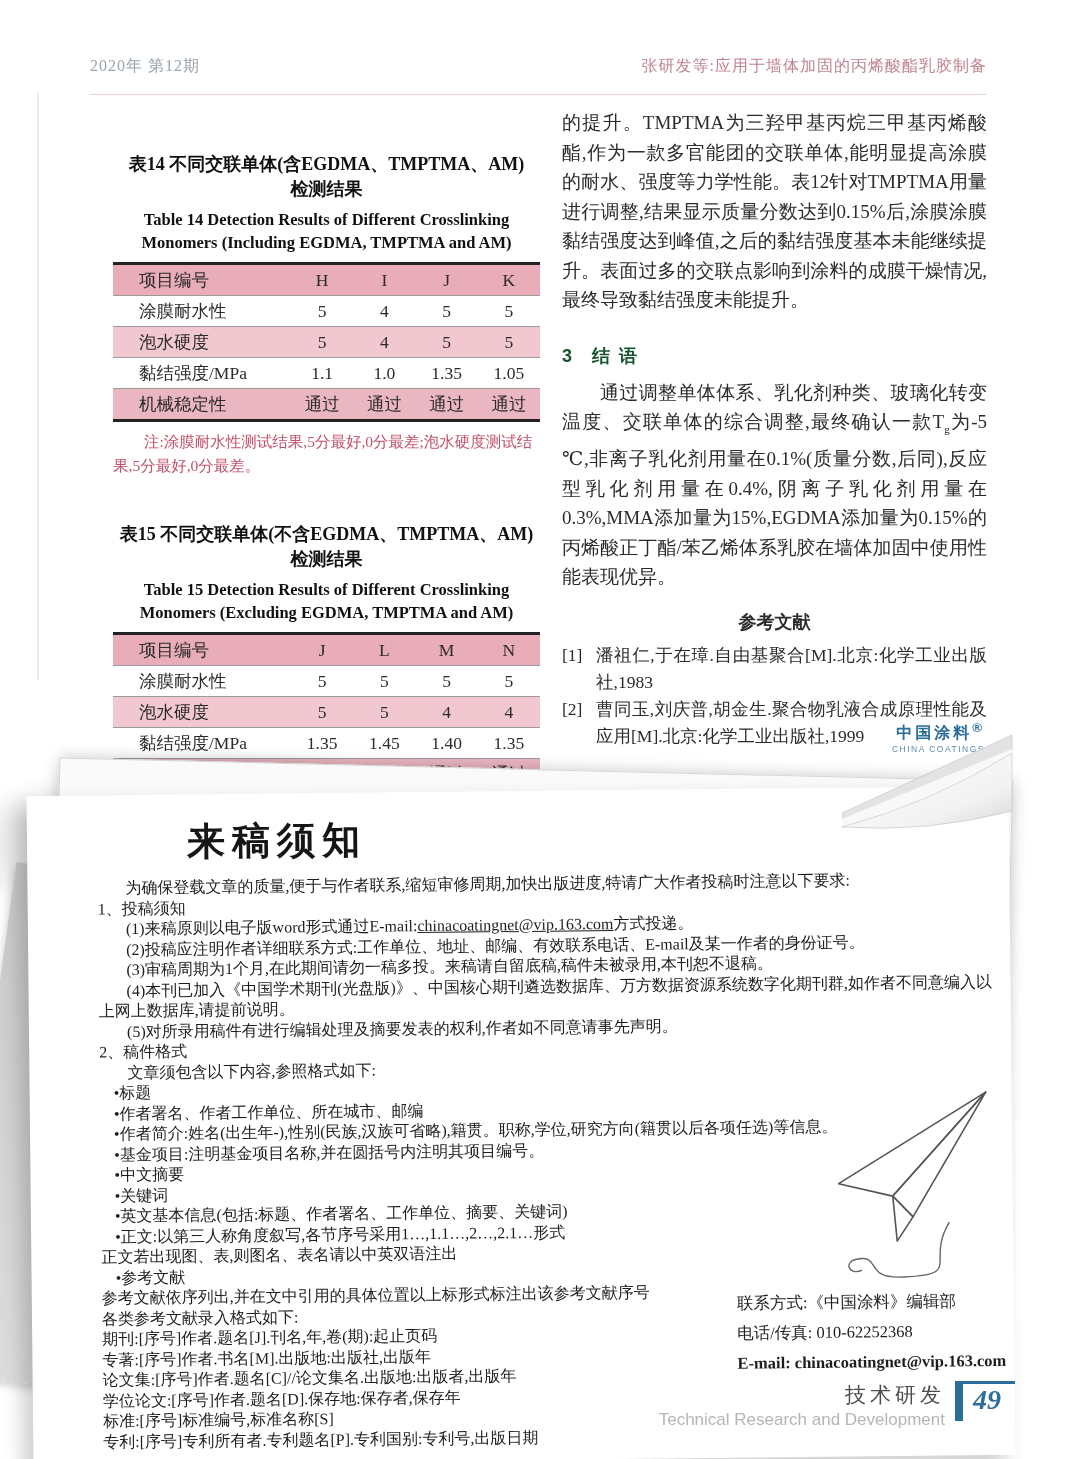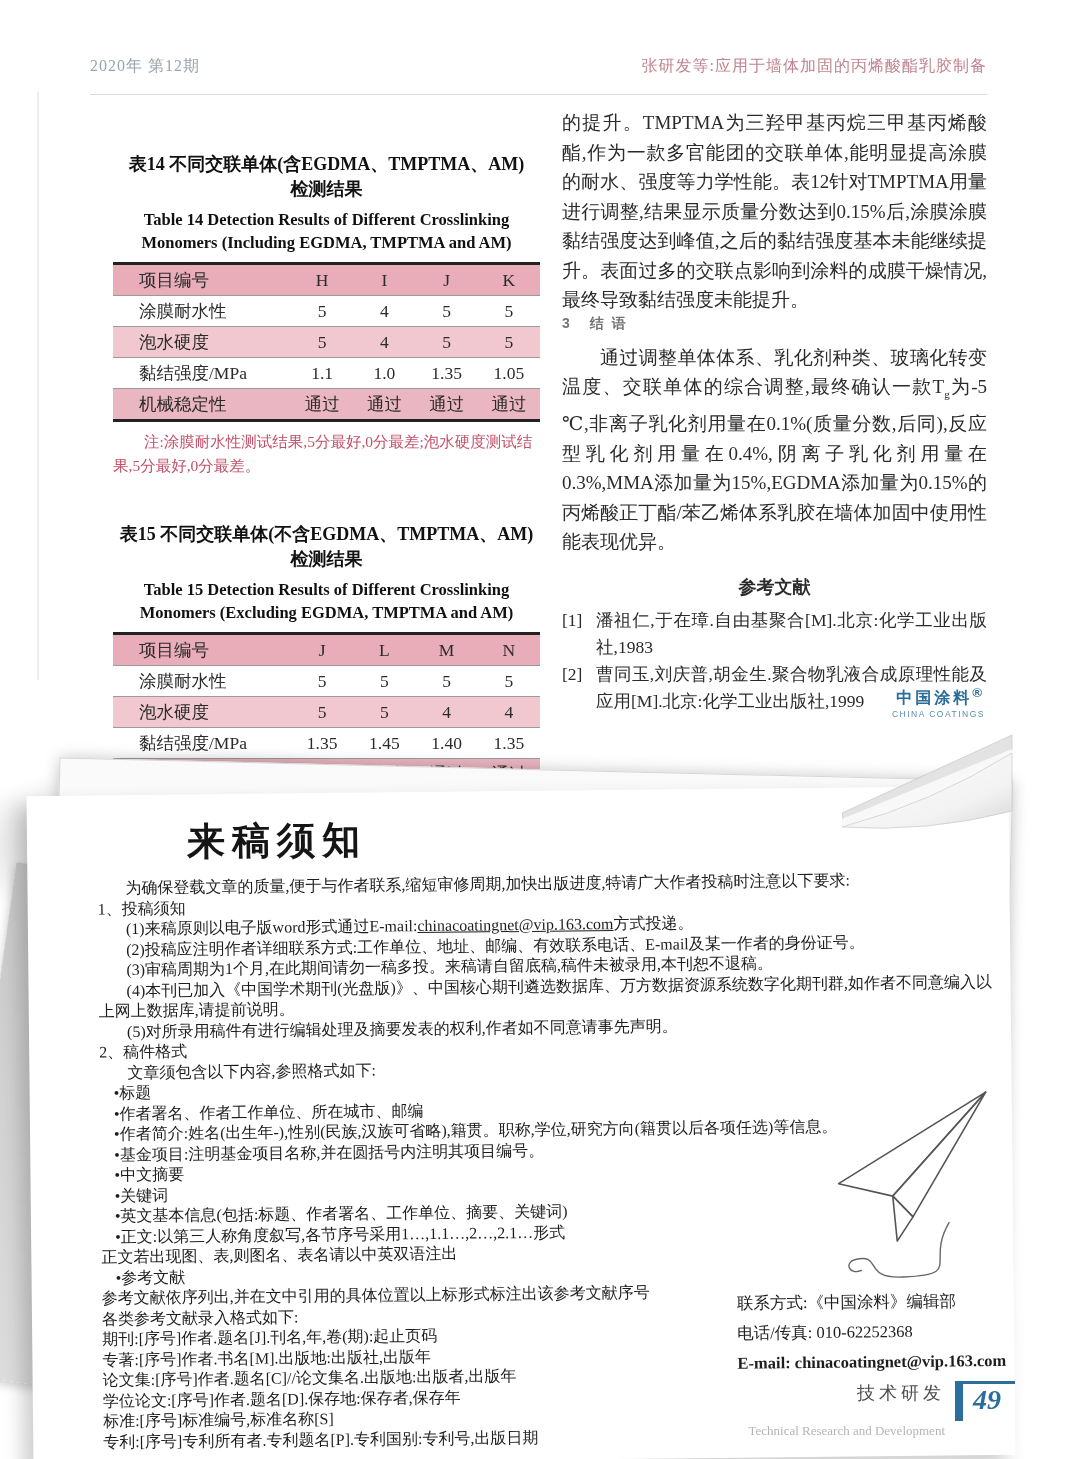--- a/index.html
+++ b/index.html
@@ -27,21 +27,21 @@
   table.datatable thead tr{background:#e8adb9;}
   table.datatable thead tr{border-bottom:1px solid #9a9a9a;}
   table.datatable tbody tr{border-top:1px solid #9a9a9a;}
   table.datatable tbody tr:nth-child(even){background:#f2c8d0;}
   table.datatable tbody tr:last-child{background:#eab6c1;}
 
   .tbl-note{color:#c25068;font-size:15.5px;line-height:24px;text-indent:2em;margin:8px 0 14px;}
 
   .para{font-size:19px;line-height:29.5px;text-align:justify;margin:0;}
   .para.indent{text-indent:2em;}
-  .section-heading{color:#737373;font-weight:bold;font-size:14px;margin:0 0 10px;
+  .section-heading{color:#14532d;font-weight:bold;font-size:18px;margin:29px 0 10px;
                    font-family:"Liberation Sans",sans-serif;letter-spacing:2px;}
   .section-heading .no{margin-right:18px;}
   .ref-heading{text-align:center;font-weight:bold;font-size:18px;margin:18px 0 8px;}
   .ref-item{display:flex;font-size:17.5px;line-height:27px;}
   .ref-item .ref-num{flex:0 0 34px;}
   .ref-item .ref-text{flex:1;text-align:justify;}
   .logo{margin-top:-30px;text-align:right;padding-right:2px;}
   .logo-cn{color:#2a6d9a;font-weight:bold;font-size:16px;letter-spacing:3px;
            font-family:"Liberation Sans",sans-serif;}
   .logo-en{color:#5a8cab;font-size:8.5px;letter-spacing:1.5px;
@@ -74,22 +74,22 @@
   .curl-svg{position:absolute;left:842px;top:-4px;}
   .plane-svg{position:absolute;left:790px;top:300px;}
 
   .contact{position:absolute;left:705px;top:500px;width:300px;font-size:16.5px;line-height:30px;
            color:#1d1d1d;}
   .contact .c3{font-weight:bold;}
 
   
   .footer{position:absolute;top:1381px;right:60px;display:flex;align-items:flex-start;gap:10px;}
   .f-text{text-align:right;}
-  .f-cn{font-size:18px;color:#4c4c4c;letter-spacing:4px;}
-  .f-en{font-size:13px;color:#b5b5b5;margin-top:18px;font-family:Liberation Serif, serif;}
+  .f-cn{font-size:21px;color:#4c4c4c;letter-spacing:4px;}
+  .f-en{font-size:17px;color:#b5b5b5;margin-top:1px;font-family:Liberation Sans, sans-serif;}
   .f-page{border-top:3px solid #2b6e9c;border-left:8px solid #2b6e9c;color:#2b6e9c;
           font-style:italic;font-weight:bold;font-size:28px;line-height:30px;
           padding:1px 14px 6px 10px;}
   sub{font-size:11px;}
 </style>
 </head>
 <body>
 
 <div class="page">
 

